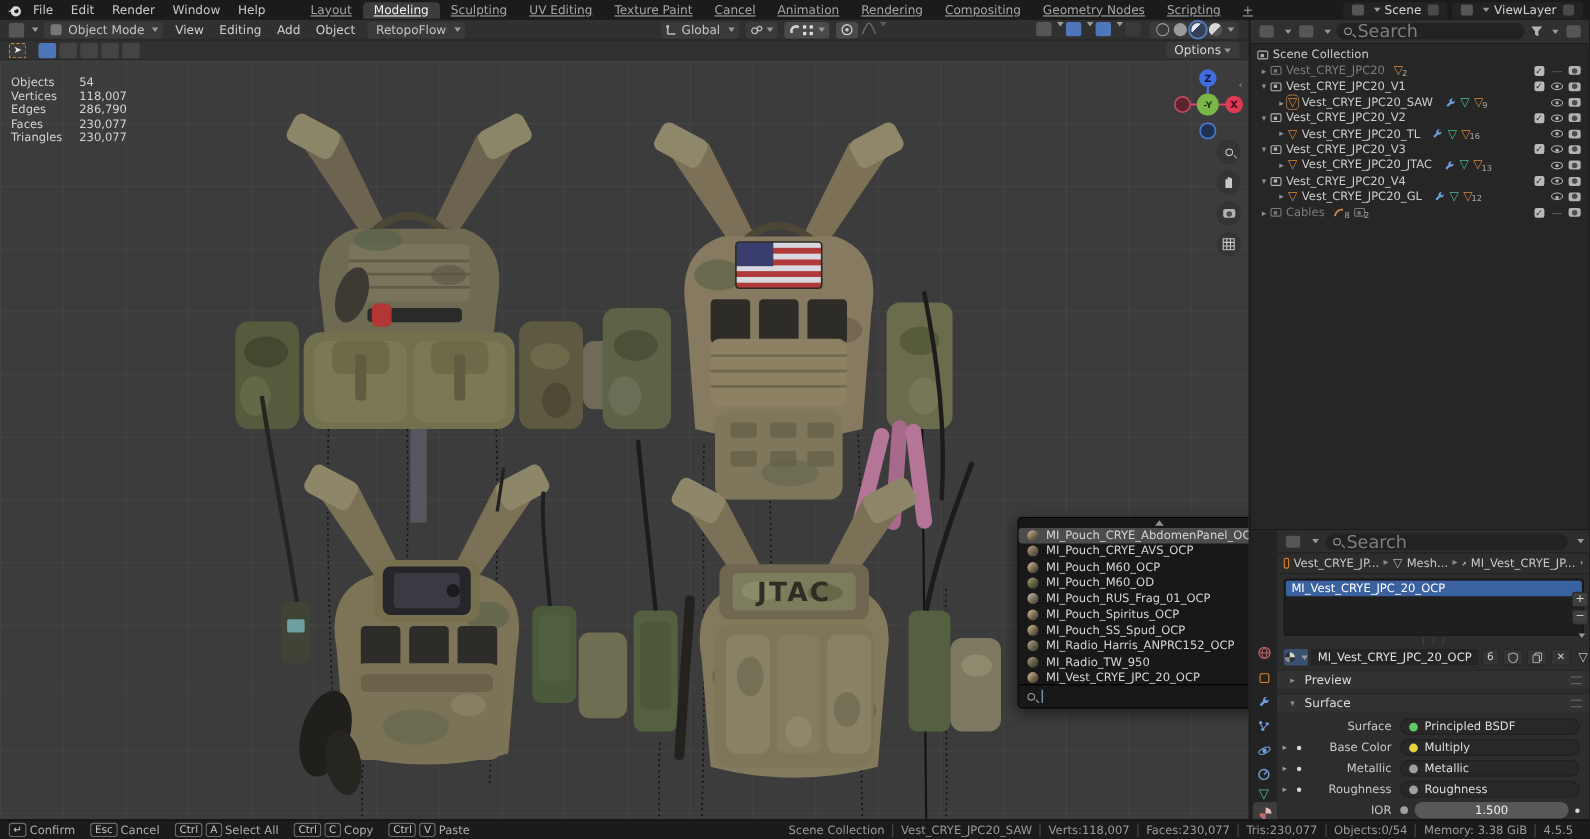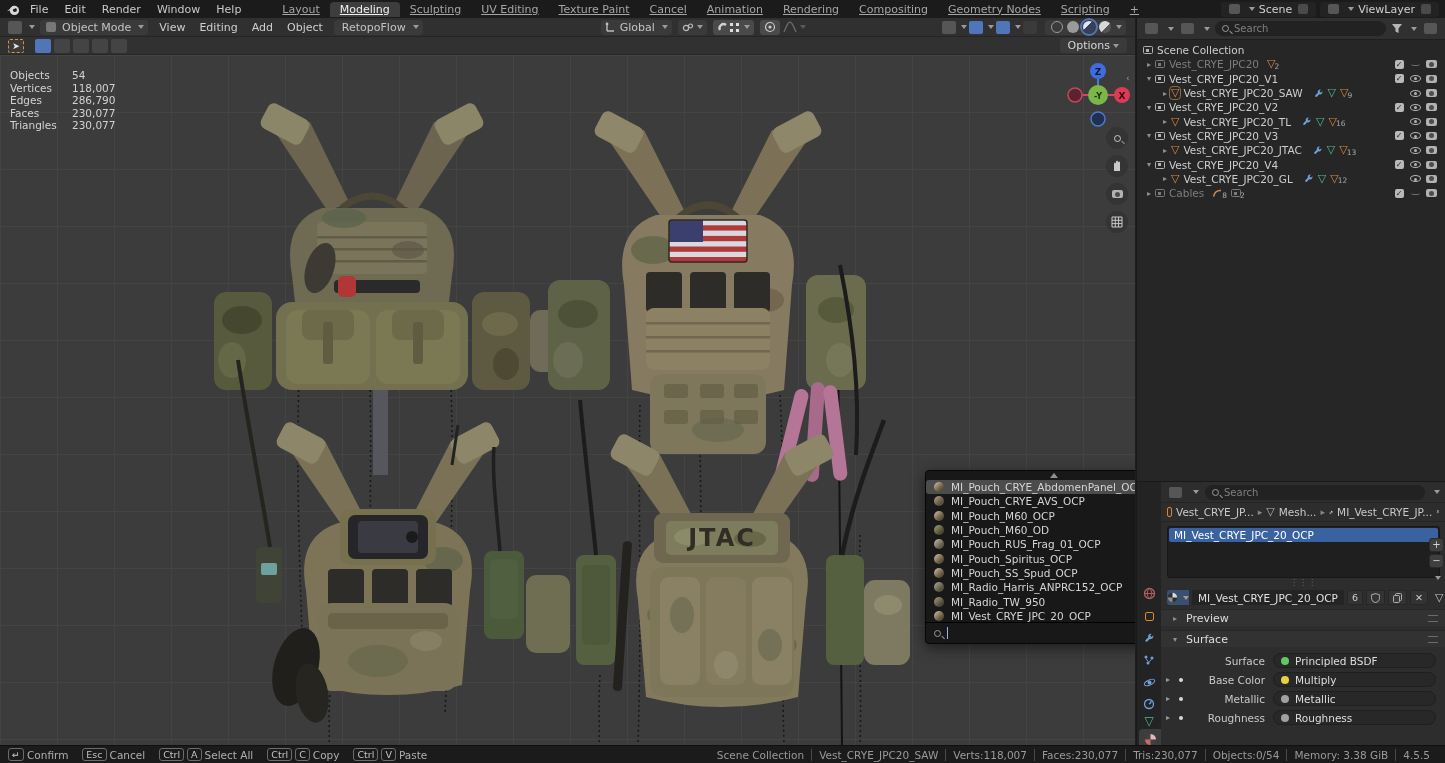--- a/index.html
+++ b/index.html
@@ -1,19 +1,19 @@
 <!DOCTYPE html>
 <html><head>
 <meta charset="utf-8">
 <style>
   html,body{margin:0;padding:0;background:#111;}
   *{box-sizing:border-box;font-family:"DejaVu Sans",sans-serif;}
   #app{position:relative;width:1445px;height:763px;background:#1d1d1d;overflow:hidden;font-size:11px;color:#c3c3c3;}
   .abs{position:absolute;}
-  .row{display:flex;align-items:center;}
+  .row{display:flex;}
   
   #topbar{left:0;top:0;width:1445px;height:18px;background:#1b1b1b;display:flex;align-items:center;padding:0 6px;gap:2px;}
   .menu-item{padding:0 7px;color:#c9c9c9;}
   .ws-tabs{display:flex;margin-left:22px;}
   .ws-tab{padding:1px 10px;color:#a5a5a5;border-radius:4px 4px 0 0;text-decoration:underline;}
   .ws-tab.active{background:#3d3d3d;color:#f0f0f0;text-align:right;}
   .tb-right{margin-left:auto;display:flex;align-items:center;gap:4px;}
   .tb-box{display:flex;align-items:center;gap:4px;background:#232323;border-radius:3px;padding:1px 6px;color:#d0d0d0;}
   .ddown{width:0;height:0;border-left:3px solid transparent;border-right:3px solid transparent;border-top:4px solid #9a9a9a;display:inline-block;margin-left:3px;}
   
@@ -50,21 +50,21 @@
   .pop-item.hl{background:#4c4c4c;border-radius:3px;}
   .msphere{width:10px;height:10px;border-radius:50%;background:linear-gradient(135deg,#b5a284 20%,#6e6049 60%,#3e3528);flex:none;}
   .pop-search{position:absolute;left:0;bottom:0;width:100%;height:21px;border-top:1px solid #000;display:flex;align-items:center;padding:0 8px;gap:6px;}
   .mag{width:7px;height:7px;border:1.4px solid #9a9a9a;border-radius:50%;position:relative;flex:none;}
   .mag::after{content:"";position:absolute;left:6px;top:6px;width:4px;height:1.4px;background:#9a9a9a;transform:rotate(45deg);}
   .caret{width:1px;height:12px;background:#8fb5e8;}
   
   #outliner{left:1136px;top:18px;width:309px;height:463px;background:#262626;border-left:1px solid #191919;}
   #ol-head{height:22px;background:#303030;display:flex;align-items:center;padding:0 6px;gap:5px;border-bottom:1px solid #1e1e1e;}
   .search-box{flex:1;display:flex;align-items:center;gap:5px;background:#222;border-radius:9px;height:15px;padding:0 7px;}
-  .search-box input{background:transparent;border:none;outline:none;color:#cfcfcf;font-size:10px;width:100%;padding:0;}
+  .search-box input{background:transparent;border:none;outline:none;color:#cfcfcf;font-size:16px;width:100%;padding:0;}
   .search-box input::placeholder{color:#7f7f7f;}
   .ol-row{display:flex;align-items:center;height:14.3px;padding-left:6px;padding-right:6px;font-size:10.5px;color:#cdcdcd;}
   .ol-row.grey .lbl{color:#7d7d7d;}
   .tw{width:12px;color:#909090;font-size:8px;text-align:center;flex:none;}
   .oic{margin-right:4px;flex:none;display:inline-flex;align-items:center;}
   .tri{font-size:11px;line-height:10px;font-weight:bold;}
   .tri.orange{color:#dd8a3a;}
   .tri.green{color:#4fbf8f;}
   .cnt{font-size:7.5px;color:#a9a9a9;margin-left:-1px;margin-top:4px;}
   .togs{margin-left:auto;display:flex;align-items:center;}
@@ -963,20 +963,30 @@
           <span class="exp">▸</span>
             <span class="sock">
               <span class="dot" style="width:4px;height:4px;background:#d8d8d8"></span>
             </span>
           <span class="plabel">Roughness</span>
           <div class="pfield">
               <span class="dot" style="background:#a0a0a0"></span>
               <span>Roughness</span>
             </div>
         </div>
+        <div class="prow">
+          <span class="exp"></span>
+            <span class="sock"></span>
+          <span class="plabel">IOR</span>
+          <span class="dot" style="background:#a0a0a0;margin-right:6px"></span>
+          <div class="slider">
+              <span>1.500</span>
+            </div>
+          <span class="dot" style="width:4px;height:4px;background:#d8d8d8;margin-left:6px"></span>
+        </div>
       </div>
     </div>
   </div>
 
   <div id="status" class="abs">
     <span class="hint">
         <kbd>↵</kbd>
         <span>Confirm</span>
       </span>
     <span class="hint">

